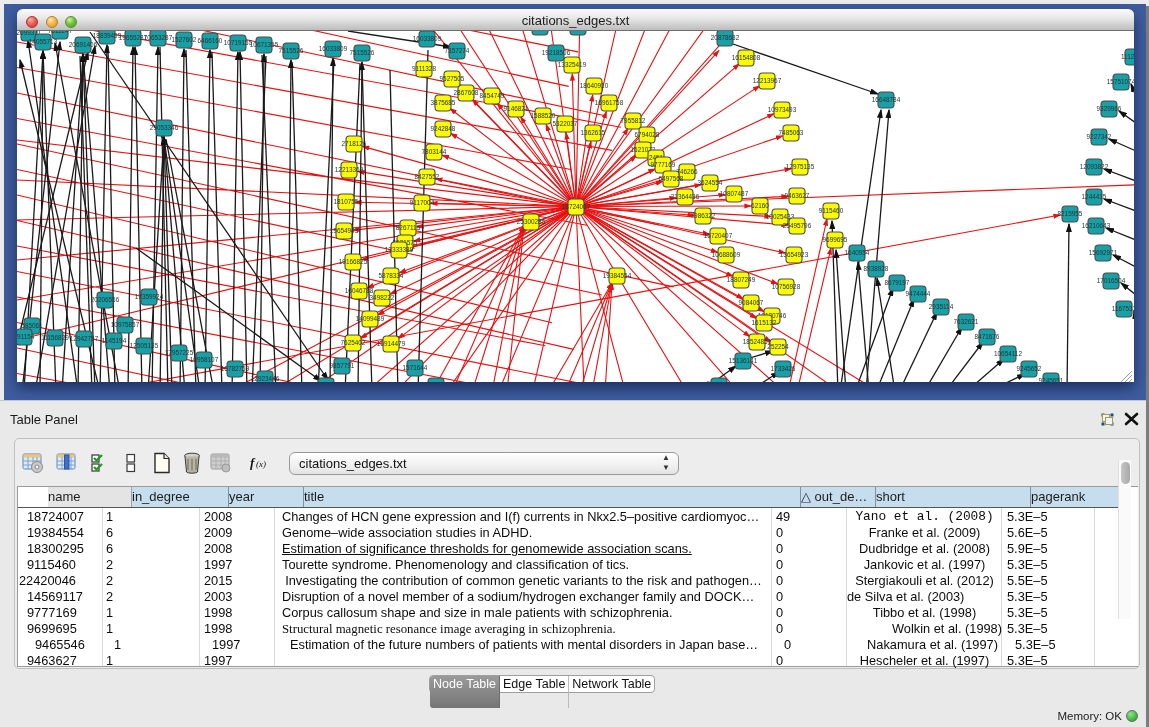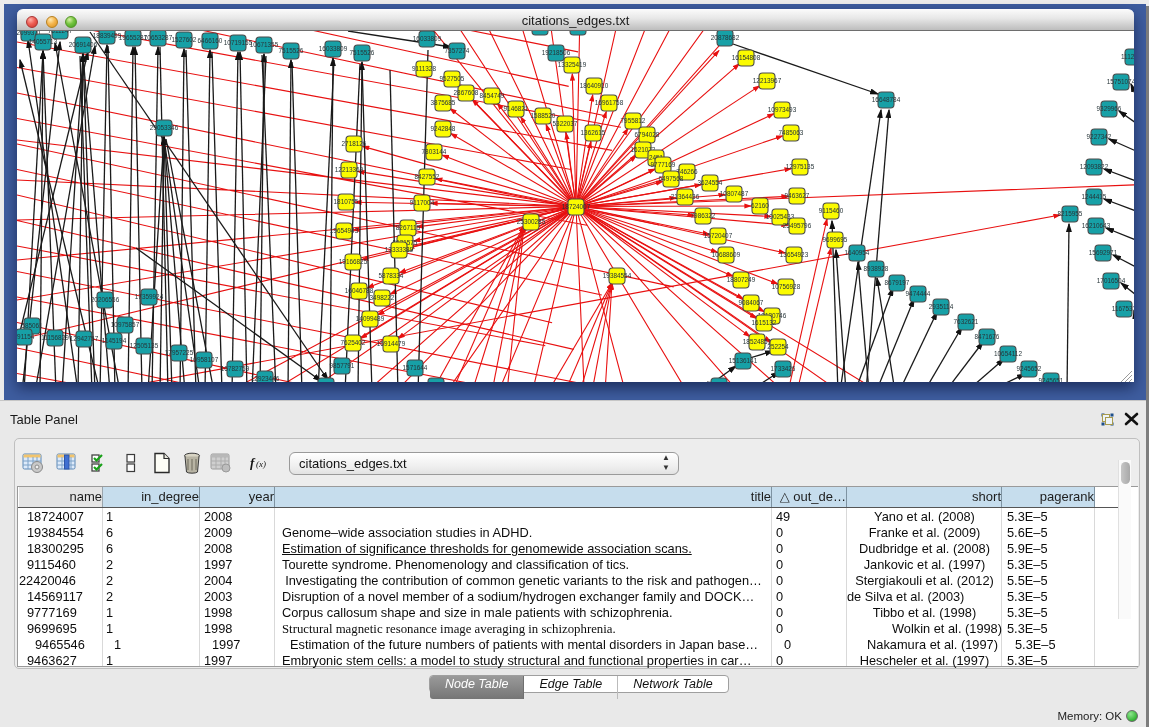--- a/index.html
+++ b/index.html
@@ -16,29 +16,29 @@
 #canvas svg{position:absolute;left:0!important;top:0!important;}
 #panel{position:absolute;left:0;top:400px;width:1146px;height:327px;background:#e9e9e9;border-top:1px solid #c6c6c6;}
 #panel .pt{position:absolute;left:10px;top:11px;font-size:13px;color:#1a1a1a;}
 #cont{position:absolute;left:14px;top:37px;width:1126px;height:231px;background:#ededed;
  border:1px solid #bfbfbf;border-radius:5px;}
 #drop{position:absolute;left:274px;top:13px;width:390px;height:23px;border:1px solid #9a9a9a;border-radius:6px;
  background:linear-gradient(#fff,#ededed 70%,#e2e2e2);font-size:13px;color:#111;line-height:21px;padding-left:9px;}
 #drop .arr{position:absolute;right:8px;top:0px;font-size:8px;color:#333;line-height:10px;}
 #tbl{position:absolute;left:2px;top:47px;width:1121px;height:181px;background:#fff;border:1px solid #9a9a9a;border-right:none;}
 .hdr{position:absolute;top:0;height:20px;background:#c6dded;border-right:1px solid #7e93a2;
- font-size:13px;color:#1d1d1d;text-align:right;line-height:20px;}
+ font-size:13px;color:#1d1d1d;text-align:left;line-height:20px;margin-left:29px;}
 .hgray{background:#e4e4e4;border-right:1px solid #9aa5ad;}
 .row{position:absolute;height:16px;font-size:12.8px;color:#0c0c0c;line-height:16px;white-space:nowrap;overflow:hidden;}
 .c{position:absolute;top:0;height:16px;overflow:hidden;white-space:nowrap;}
 #sb{position:absolute;left:1103px;top:21px;width:13px;height:159px;background:#fafafa;border-left:1px solid #e0e0e0;}
 #sb .th{position:absolute;left:1.5px;top:2px;width:9px;height:22px;background:linear-gradient(90deg,#c6c6c6,#a8a8a8);border-radius:5px;}
 #tabs{position:absolute;left:429px;top:274px;height:18px;border:1px solid #9f9f9f;border-radius:4px;
  background:#fff;font-size:12.5px;color:#111;}
-#tabs .seg{float:left;height:23px;line-height:16px;padding:0 15px;border-right:1px solid #bbb;font-style:italic;}
+#tabs .seg{float:left;height:32px;line-height:16px;padding:0 3px;border-right:1px solid #bbb;}
 #tabs .sel{background:linear-gradient(#9a9a9a,#757575);color:#fff;border-radius:3px 0 0 3px;border-right:1px solid #6f6f6f;}
 #mem{position:absolute;right:8px;bottom:5px;font-size:11.5px;color:#222;}
 #mem .dot{display:inline-block;width:12px;height:12px;border-radius:50%;
  background:radial-gradient(circle at 35% 30%,#8ee68e,#35b435 70%,#1f8f1f);border:1px solid #6a6a6a;vertical-align:-2px;margin-left:4px;}
 .icx{position:absolute;top:10px;}
 </style></head><body>
 <div id="blue"></div>
 <div id="rightstrip"></div>
 <div id="win">
  <div id="canvas">
@@ -793,22 +793,23 @@
 <div style="position:absolute;left:181px;top:21px;width:1px;height:158px;background:#d9d9d9;"></div>
 <div style="position:absolute;left:256px;top:21px;width:1px;height:158px;background:#d9d9d9;"></div>
 <div style="position:absolute;left:753px;top:21px;width:1px;height:158px;background:#d9d9d9;"></div>
 <div style="position:absolute;left:828px;top:21px;width:1px;height:158px;background:#d9d9d9;"></div>
 <div style="position:absolute;left:983px;top:21px;width:1px;height:158px;background:#d9d9d9;"></div>
 <div style="position:absolute;left:1076px;top:21px;width:1px;height:158px;background:#d9d9d9;"></div>
 <div class="row" style="left:0;top:22px;width:1101px;">
 <span class="c" style="left:1px;width:76px;padding-left:8px;">18724007</span>
 <span class="c" style="left:85px;width:94px;padding-left:3px;">1</span>
 <span class="c" style="left:182px;width:71px;padding-left:4px;">2008</span>
+<span class="c" style="left:257px;width:490px;padding-left:7px;">Changes of HCN gene expression and I(f) currents in Nkx2.5–positive cardiomyoc…</span>
 <span class="c" style="left:754px;width:71px;padding-left:4px;">49</span>
-<span class="c" style="left:829px;width:155px;text-align:center;">Yano et al. (2008)</span>
+<span class="c" style="left:829px;width:155px;text-align:center;font-family:Liberation Mono, monospace;">Yano et al. (2008)</span>
 <span class="c" style="left:984px;width:88px;padding-left:5px;">5.3E–5</span>
 </div>
 <div class="row" style="left:0;top:38px;width:1101px;">
 <span class="c" style="left:1px;width:76px;padding-left:8px;">19384554</span>
 <span class="c" style="left:85px;width:94px;padding-left:3px;">6</span>
 <span class="c" style="left:182px;width:71px;padding-left:4px;">2009</span>
 <span class="c" style="left:257px;width:490px;padding-left:7px;">Genome–wide association studies in ADHD.</span>
 <span class="c" style="left:754px;width:71px;padding-left:4px;">0</span>
 <span class="c" style="left:829px;width:155px;text-align:center;">Franke et al. (2009)</span>
 <span class="c" style="left:984px;width:88px;padding-left:5px;">5.6E–5</span>
@@ -827,21 +828,21 @@
 <span class="c" style="left:85px;width:94px;padding-left:3px;">2</span>
 <span class="c" style="left:182px;width:71px;padding-left:4px;">1997</span>
 <span class="c" style="left:257px;width:490px;padding-left:7px;">Tourette syndrome. Phenomenology and classification of tics.</span>
 <span class="c" style="left:754px;width:71px;padding-left:4px;">0</span>
 <span class="c" style="left:829px;width:155px;text-align:center;">Jankovic et al. (1997)</span>
 <span class="c" style="left:984px;width:88px;padding-left:5px;">5.3E–5</span>
 </div>
 <div class="row" style="left:0;top:86px;width:1101px;">
 <span class="c" style="left:1px;width:76px;">22420046</span>
 <span class="c" style="left:85px;width:94px;padding-left:3px;">2</span>
-<span class="c" style="left:182px;width:71px;padding-left:4px;">2004</span>
+<span class="c" style="left:182px;width:71px;padding-left:4px;">2015</span>
 <span class="c" style="left:257px;width:490px;padding-left:7px;text-align:center;">Investigating the contribution of common genetic variants to the risk and pathogen…</span>
 <span class="c" style="left:754px;width:71px;padding-left:4px;">0</span>
 <span class="c" style="left:829px;width:155px;text-align:center;">Stergiakouli et al. (2012)</span>
 <span class="c" style="left:984px;width:88px;padding-left:5px;">5.5E–5</span>
 </div>
 <div class="row" style="left:0;top:102px;width:1101px;">
 <span class="c" style="left:1px;width:76px;padding-left:8px;">14569117</span>
 <span class="c" style="left:85px;width:94px;padding-left:3px;">2</span>
 <span class="c" style="left:182px;width:71px;padding-left:4px;">2003</span>
 <span class="c" style="left:257px;width:490px;padding-left:7px;">Disruption of a novel member of a sodium/hydrogen exchanger family and DOCK…</span>
@@ -873,21 +874,20 @@
 <span class="c" style="left:182px;width:71px;padding-left:4px;">1997</span>
 <span class="c" style="left:257px;width:490px;padding-left:7px;">Estimation of the future numbers of patients with mental disorders in Japan base…</span>
 <span class="c" style="left:754px;width:71px;padding-left:4px;">0</span>
 <span class="c" style="left:829px;width:155px;text-align:center;">Nakamura et al. (1997)</span>
 <span class="c" style="left:984px;width:88px;padding-left:5px;">5.3E–5</span>
 </div>
 <div class="row" style="left:0;top:166px;width:1101px;">
 <span class="c" style="left:1px;width:76px;padding-left:8px;">9463627</span>
 <span class="c" style="left:85px;width:94px;padding-left:3px;">1</span>
 <span class="c" style="left:182px;width:71px;padding-left:4px;">1997</span>
-<span class="c" style="left:257px;width:490px;padding-left:7px;">Embryonic stem cells: a model to study structural and functional properties in car…</span>
 <span class="c" style="left:754px;width:71px;padding-left:4px;">0</span>
 <span class="c" style="left:829px;width:155px;text-align:center;">Hescheler et al. (1997)</span>
 <span class="c" style="left:984px;width:88px;padding-left:5px;">5.3E–5</span>
 </div>
       </div>
   <div id="sb">
         <div class="th"></div>
       </div>
  </div>
  <div id="tabs">

